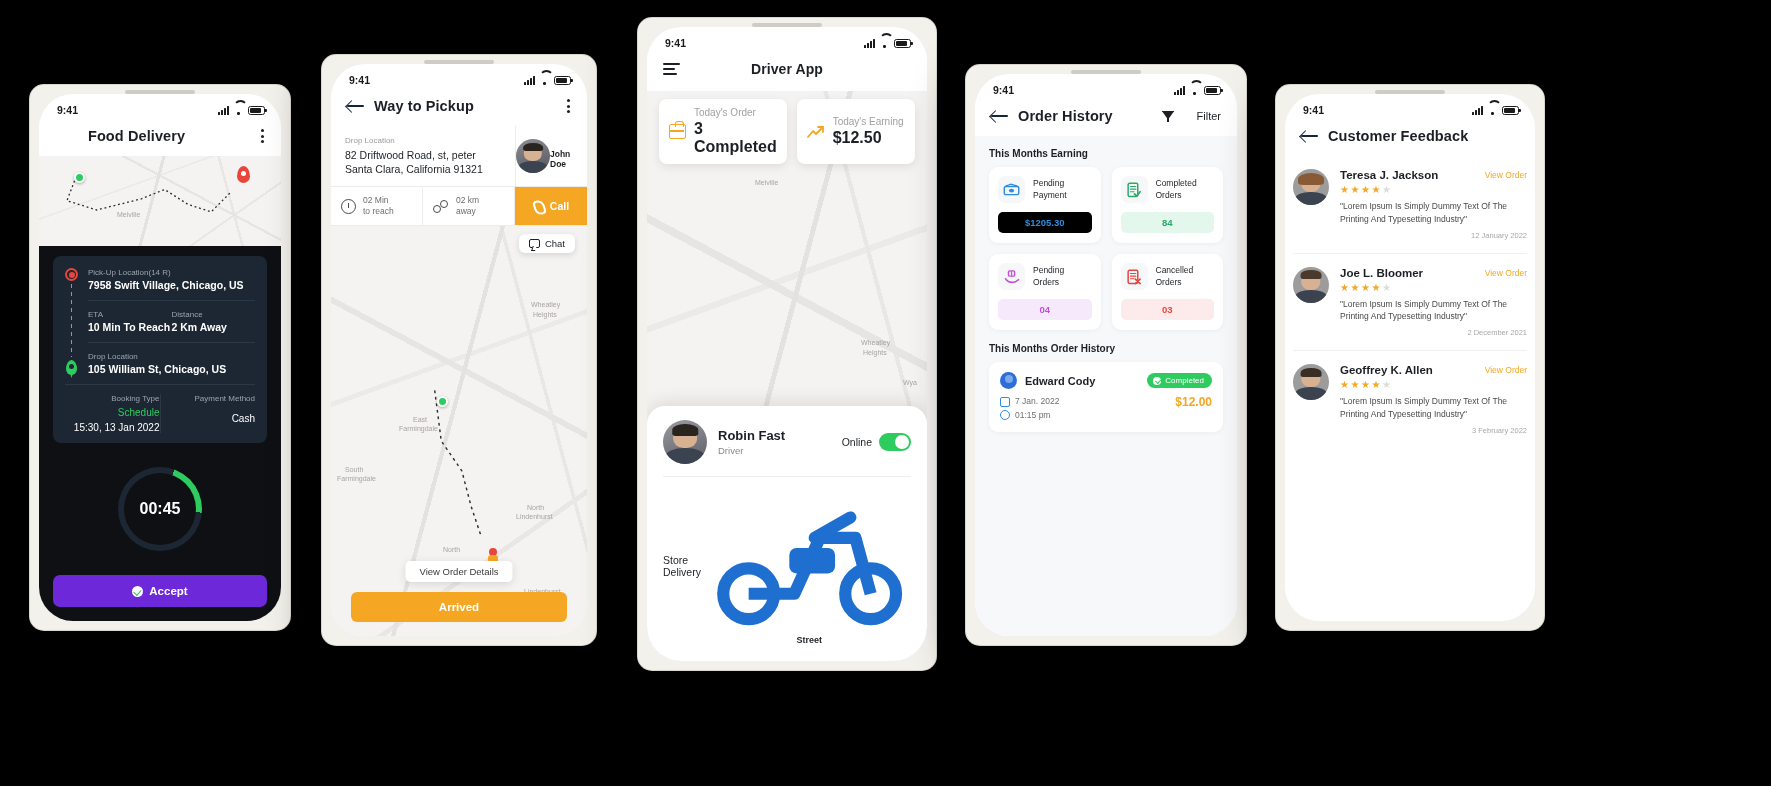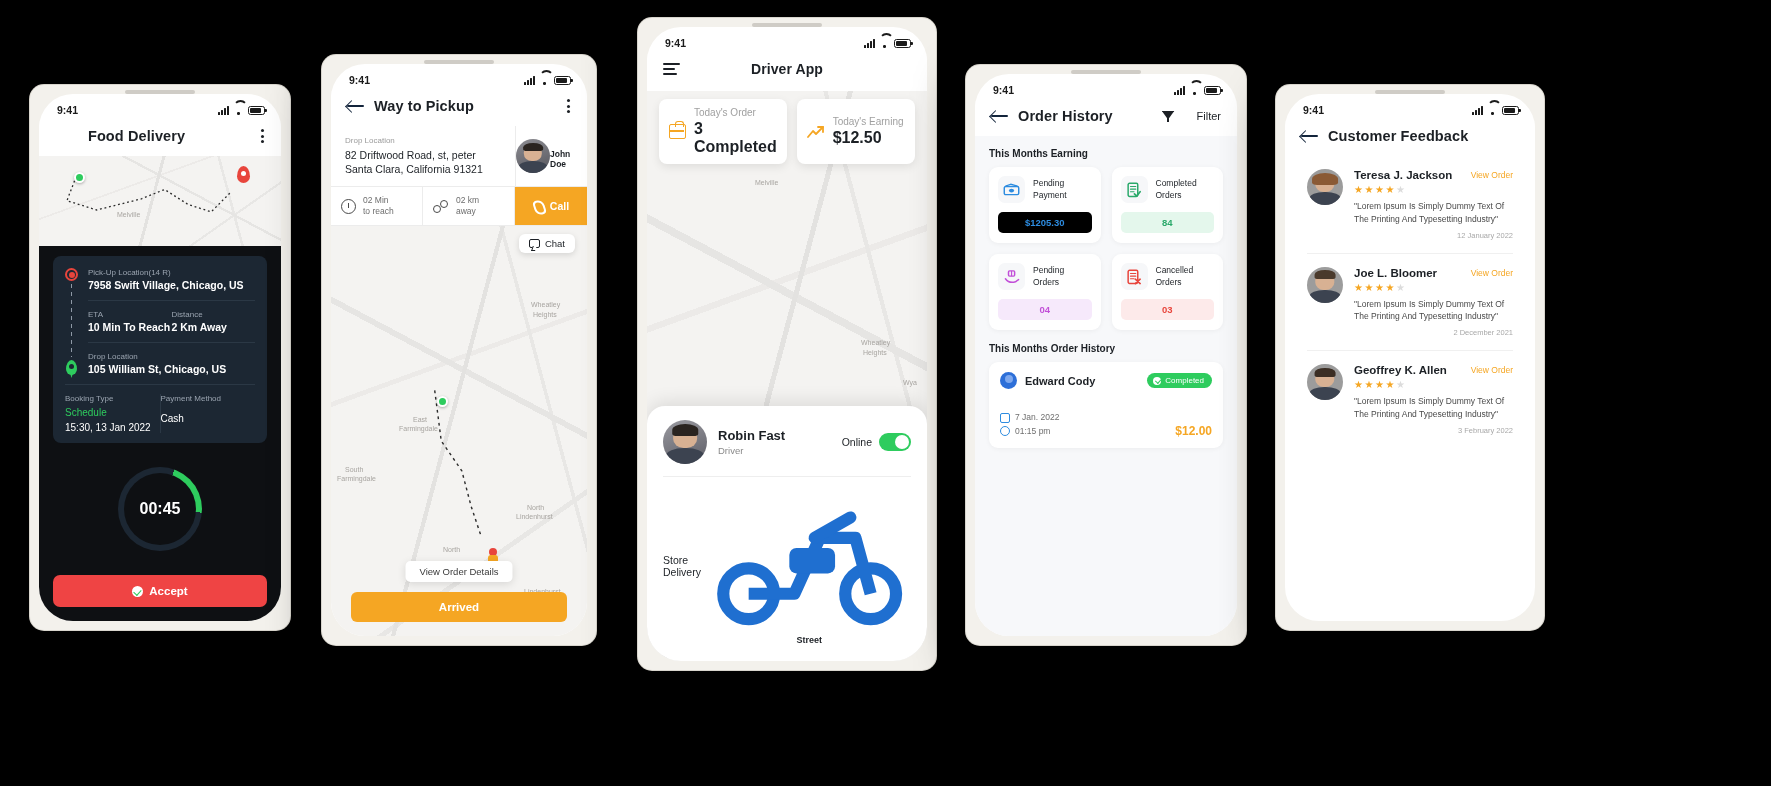--- a/index.html
+++ b/index.html
@@ -99,32 +99,32 @@
   .dash { flex:1; width:1.5px; background: repeating-linear-gradient(to bottom,#8e99a6 0 4px,transparent 4px 8px); margin:3px 0;}
   .pin-green{width:11px;height:15px;background:#2ecc5e;border-radius:50% 50% 50% 50%/60% 60% 40% 40%;position:relative;flex:0 0 auto;}
   .pin-green::after{content:"";position:absolute;left:3px;top:4px;width:5px;height:5px;border-radius:50%;background:#1c2733;}
   .pin-green::before{content:"";position:absolute;left:4px;bottom:-3px;width:3px;height:5px;background:#2ecc5e;clip-path:polygon(0 0,100% 0,50% 100%);}
   .lbl-sm { font-size:8px; color:#9aa4b0; margin-bottom:2px; }
   .val-md { font-size:10.5px; color:#fff; font-weight:600; }
   .divider-d { height:1px; background:#2b3845; margin:9px 0; }
   .two-col { display:flex; }
   .two-col > div { flex:1; }
   .meta-grid { display:flex; border-top:1px solid #2b3845; margin-top:9px; padding-top:9px; }
-  .meta-grid > div { flex:1; text-align:left; }
+  .meta-grid > div { flex:1; text-align:right; }
   .meta-grid > div:first-child { border-right:1px solid #2b3845; }
   .meta-lbl { font-size:8px; color:#9aa4b0; }
   .meta-val { font-size:10px; color:#fff; margin-top:4px; }
   .green-txt { color:#2ecc5e; }
   .timer-wrap { flex:1; display:flex; align-items:center; justify-content:center;text-align:center; }
   .ring { width:84px; height:84px; border-radius:50%;
     background: conic-gradient(from 0deg, #1c2733 0deg 20deg, #2ecc5e 20deg 95deg, #1c2733 95deg 360deg);
     display:flex;align-items:center;justify-content:center; }
   .ring-in { width:72px;height:72px;border-radius:50%;background:#0e1013;
     display:flex;align-items:center;justify-content:center;color:#fff;font-size:16px;font-weight:600;}
-  .accept-btn { margin:0 14px 14px; height:32px; border-radius:7px; background:#ef4444;
+  .accept-btn { margin:0 14px 14px; height:32px; border-radius:7px; background:#6d28d9;
     display:flex;align-items:center;justify-content:center;gap:6px;color:#fff;font-size:11.5px;font-weight:600; }
   .check-c { width:11px;height:11px;border-radius:50%;background:#fff;position:relative;flex:0 0 auto;}
   .check-c::after{content:"";position:absolute;left:3px;top:2.5px;width:3.5px;height:6px;
     border-right:1.6px solid #2ecc5e;border-bottom:1.6px solid #2ecc5e;transform:rotate(42deg);}
   .p1-route{position:absolute;inset:0}
 
   
   #p2 { left: 322px; top: 55px; width: 274px; height: 590px; }
   .drop-block { display:flex; border-bottom:1px solid #ececec; }
   .drop-left { flex:1; padding:10px 14px 10px; }
@@ -229,30 +229,30 @@
   .order-row{background:#fff;border-radius:9px;padding:10px 11px;box-shadow:0 1px 5px rgba(0,0,0,.05)}
   .or-top{display:flex;align-items:center;gap:8px}
   .or-av{width:17px;height:17px;border-radius:50%;background:#2d6fd8;position:relative;flex:0 0 auto}
   .or-av::after{content:"";position:absolute;left:4.5px;top:3px;width:8px;height:8px;border-radius:50%;background:#7ea8ee}
   .or-name{font-size:11px;color:#1c2025;font-weight:600}
   .badge{margin-left:auto;background:#2ecc5e;color:#fff;font-size:8px;padding:3px 8px 3px 6px;
     border-radius:9px;display:flex;align-items:center;gap:4px}
   .badge i{width:8px;height:8px;border-radius:50%;background:#fff;position:relative;display:block;flex:0 0 auto}
   .badge i::after{content:"";position:absolute;left:2.2px;top:1.6px;width:2.6px;height:4.4px;
     border-right:1.3px solid #2ecc5e;border-bottom:1.3px solid #2ecc5e;transform:rotate(42deg)}
-  .or-bot{display:flex;align-items:flex-end;margin-top:22px}
+  .or-bot{display:flex;margin-top:6px}
   .or-meta{font-size:8.5px;color:#6f6f6f;line-height:1.6}
   .or-meta div{display:flex;align-items:center;gap:5px}
   .ic-cal{width:10px;height:10px;border:1.3px solid #2d8ce0;border-radius:2px;flex:0 0 auto}
   .ic-cl2{width:10px;height:10px;border:1.3px solid #2d8ce0;border-radius:50%;flex:0 0 auto}
   .or-amt{margin-left:auto;font-size:12px;color:#f5a623;font-weight:bold}
 
   
   #p5 { left: 1276px; top: 85px; width: 268px; height: 545px; }
-  .fb-list{flex:1;padding:0 22px;overflow:hidden}
+  .fb-list{flex:1;padding:0 8px;overflow:hidden}
   .fb-item{display:flex;gap:11px;padding:13px 0;border-bottom:1px solid #f0f0f0}
   .fb-av{width:36px;height:36px;border-radius:50%;overflow:hidden;flex:0 0 auto;position:relative;background:#9c9c9c}
   .fb-body{flex:1;min-width:0}
   .fb-head{display:flex;align-items:center}
   .fb-name{font-size:11.5px;color:#1c2025;font-weight:600}
   .fb-link{margin-left:auto;font-size:8.5px;color:#f5a623}
   .stars{display:flex;gap:1.5px;margin-top:4px}
   .star{font-size:10px;color:#f5a623;line-height:1}
   .star.off{color:#dcdcdc}
   .fb-txt{font-size:8.5px;color:#4a4a4a;line-height:1.5;margin-top:5px}

